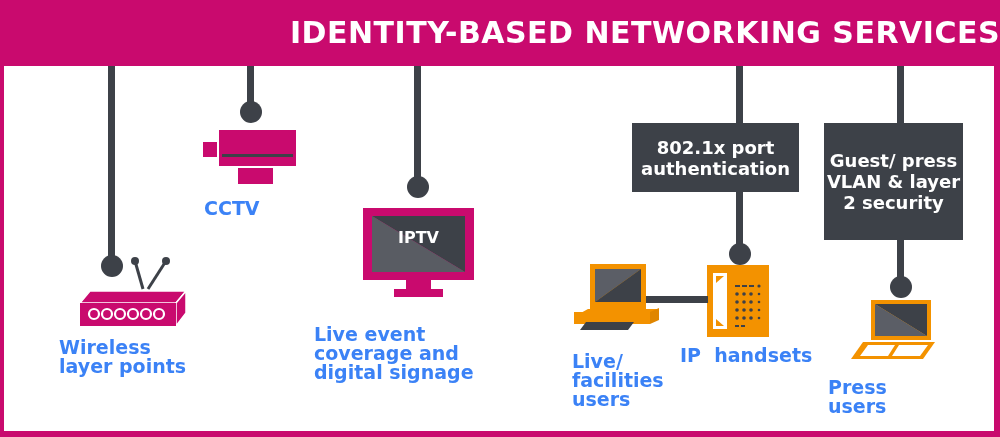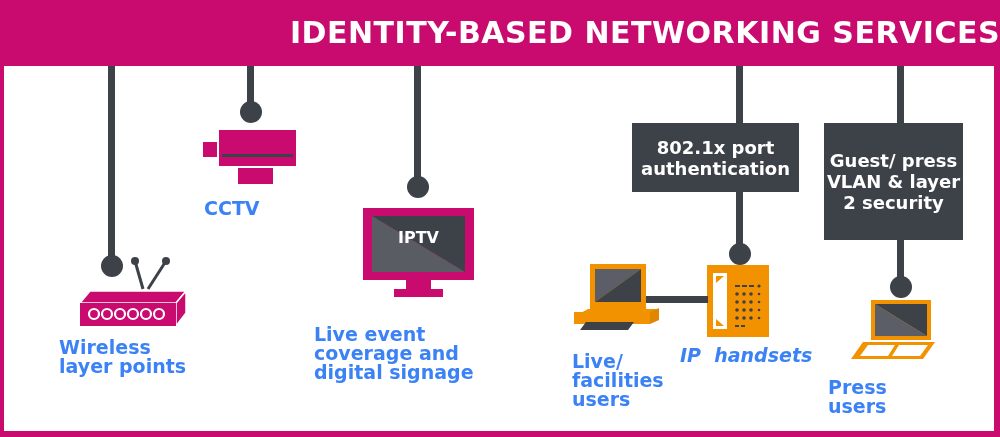--- a/index.html
+++ b/index.html
@@ -92,21 +92,21 @@
         <circle cx="52" cy="45" r="1.3"></circle>
       <circle cx="30" cy="53" r="1.8"></circle>
         <circle cx="37" cy="53" r="1.8"></circle>
         <circle cx="44" cy="53" r="1.8"></circle>
         <circle cx="52" cy="53" r="1.3"></circle>
       <rect x="28" y="60" width="4" height="2"></rect>
         <rect x="34" y="60" width="4" height="2"></rect>
     </g>
   </svg>
   <div class="hline" style="left:640px; top:230px; width:64px;"></div>
-  <div class="label" style="left:676px; top:280px; width:120px; white-space:pre;font-style:italic;">IP  handsets</div>
+  <div class="label" style="left:676px; top:280px; width:120px; white-space:pre;">IP  handsets</div>
 
   <svg style="left:566px; top:198px;" width="95" height="66" viewBox="0 0 95 66">
     <rect x="20" y="0" width="56" height="46" fill="#f39200"></rect>
     <polygon points="25,5 71,5 25,38" fill="#5b5e66"></polygon>
     <polygon points="71,5 71,38 25,38" fill="#3d4148"></polygon>
     <polygon points="9,50 80,50 89,45 18,45" fill="#f39200"></polygon>
     <rect x="4" y="48" width="76" height="12" fill="#f39200"></rect>
     <polygon points="80,48 89,44 89,56 80,60" fill="#e08600"></polygon>
     <polygon points="10,66 16,58 64,58 58,66" fill="#3d4148"></polygon>
   </svg>

